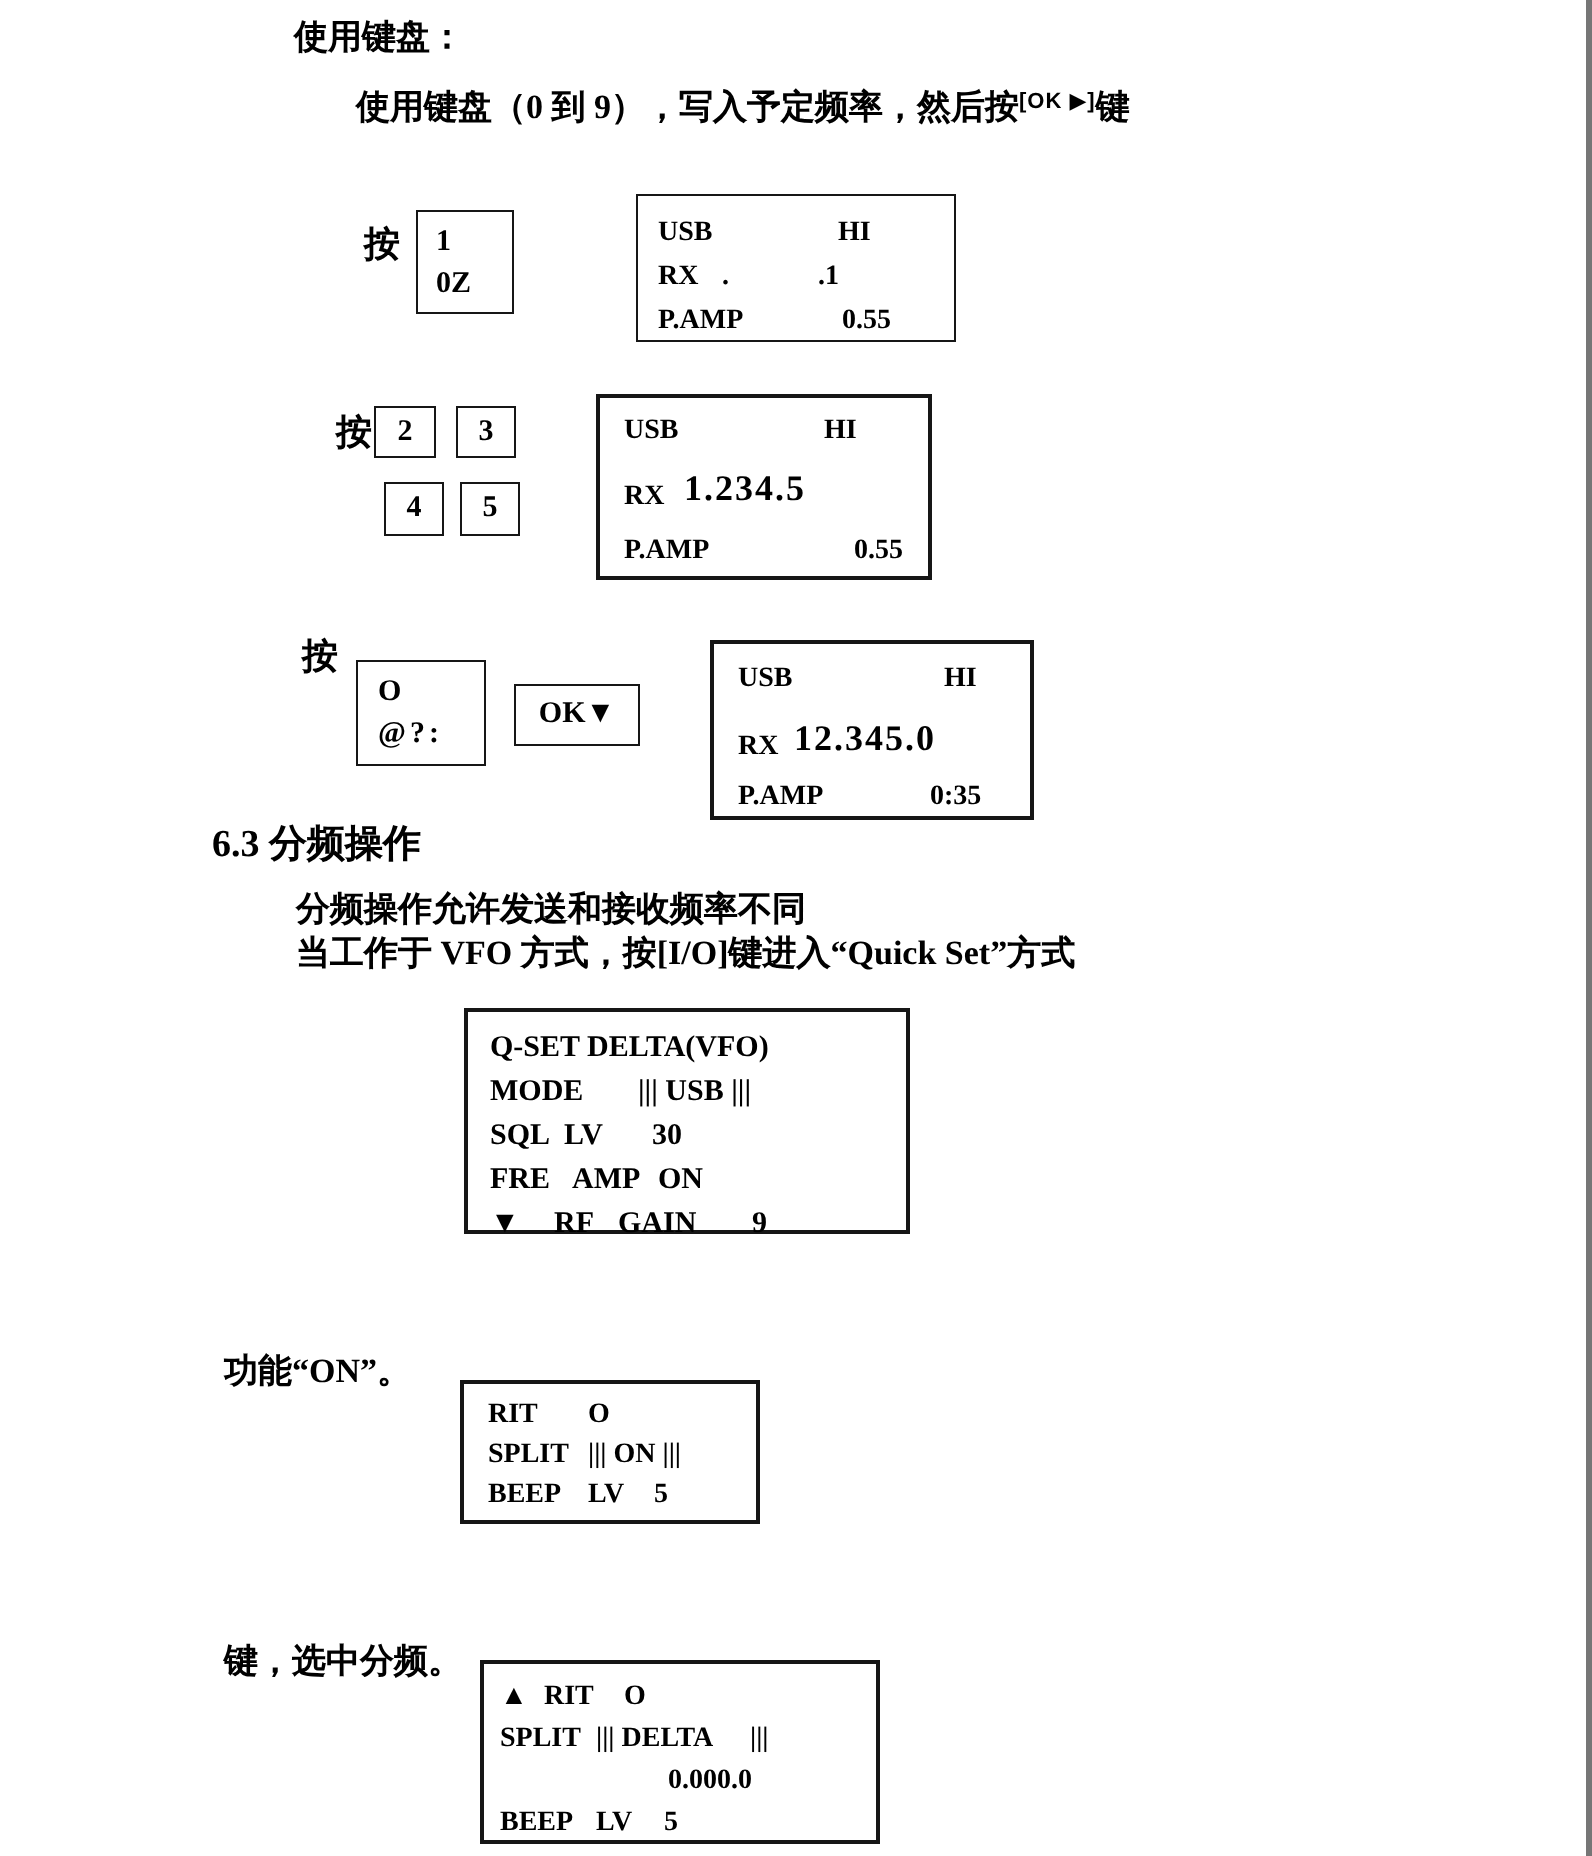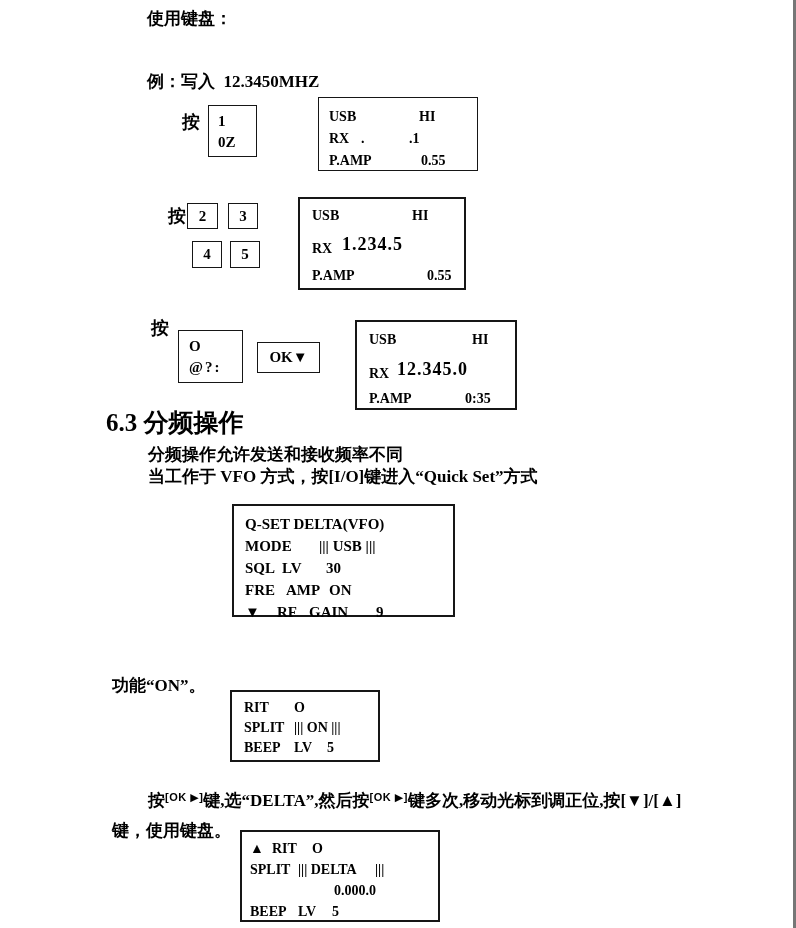--- a/index.html
+++ b/index.html
@@ -1,42 +1,42 @@
 <!DOCTYPE html>
 <html><head>
 <meta charset="utf-8">
 <style>
   html,body{margin:0;padding:0;background:#fff;}
   .page{position:relative;width:796px;height:928px;background:#ffffff;overflow:hidden;
         font-family:"Liberation Serif","DejaVu Serif",serif;font-weight:bold;color:#000;}
   .abs{position:absolute;}
   .t{white-space:pre;}
   .fs17{font-size:17px;line-height:22px;}
-  .fs19{font-size:25px;line-height:24px;}
+  .fs19{font-size:19px;line-height:24px;}
   .press{font-size:18px;line-height:20px;}
   .sup{font-family:"Liberation Sans","DejaVu Sans",sans-serif;font-size:11px;vertical-align:5px;letter-spacing:0.5px;white-space:pre;}
   .seg{position:absolute;white-space:pre;}
   .keycap{position:absolute;border:1px solid #161616;background:#fff;box-sizing:border-box;}
   .keycap.center{display:flex;align-items:center;justify-content:center;font-size:15px;}
   .kline{font-size:15px;line-height:21px;white-space:pre;}
   .sp2{letter-spacing:2px;}
   .lcd{position:absolute;background:#fff;border:2px solid #161616;box-sizing:border-box;font-size:14px;line-height:18px;}
   .lcd.thin{border-width:1px;}
   .lcd15{font-size:15px;}
   .freq{font-size:18px;letter-spacing:1px;}
   .edge{position:absolute;top:0;right:0;width:3px;height:100%;background:#767676;}
 </style>
 </head>
 <body>
 
 <div class="page">
   <div class="edge"></div>
 
   <div class="abs t fs17" style="left:147px;top:8px">使用键盘：</div>
-  <div class="abs t fs17" style="left:147px;top:71px">例：写入  12.3450MHZ</div>
+  <div class="abs t fs17" style="left:178px;top:40px"><span>使用键盘（0 到 9），写入予定频率，然后按</span><span class="sup">[OK ▶]</span><span>键</span></div>
 
   <div class="abs t press" style="left:182px;top:112px">按</div>
   <div class="keycap" style="left:208px;top:105px;width:49px;height:52px;padding:5px 0 0 9px">
     <div class="kline">1</div>
     <div class="kline">0Z</div>
   </div>
   <div class="lcd thin" style="left:318px;top:97px;width:160px;height:74px">
     <span class="seg" style="left:10px;top:10px">USB</span>
     <span class="seg" style="left:100px;top:10px">HI</span>
     <span class="seg" style="left:10px;top:32px">RX</span>
@@ -100,22 +100,21 @@
   <div class="lcd" style="left:230px;top:690px;width:150px;height:72px">
     <span class="seg" style="left:12px;top:7px">RIT</span>
     <span class="seg" style="left:62px;top:7px">O</span>
     <span class="seg" style="left:12px;top:27px">SPLIT</span>
     <span class="seg" style="left:62px;top:27px">||| ON |||</span>
     <span class="seg" style="left:12px;top:47px">BEEP</span>
     <span class="seg" style="left:62px;top:47px">LV</span>
     <span class="seg" style="left:95px;top:47px">5</span>
   </div>
 
-  <div class="abs t fs17" style="left:148px;top:786px"><span>按</span><span class="sup">[OK ▶]</span><span>键,选“DELTA”,然后按</span><span class="sup">[OK ▶]</span><span>键多次,移动光标到调正位,按[▼]/[▲]</span></div>
-  <div class="abs t fs17" style="left:112px;top:820px">键，使用键盘。</div>
+  <div class="abs t fs17" style="left:112px;top:820px">键，选中分频。</div>
 
   <div class="lcd" style="left:240px;top:830px;width:200px;height:92px">
     <span class="seg" style="left:8px;top:8px">▲</span>
     <span class="seg" style="left:30px;top:8px">RIT</span>
     <span class="seg" style="left:70px;top:8px">O</span>
     <span class="seg" style="left:8px;top:29px">SPLIT</span>
     <span class="seg" style="left:56px;top:29px">||| DELTA</span>
     <span class="seg" style="left:133px;top:29px">|||</span>
     <span class="seg" style="left:92px;top:50px">0.000.0</span>
     <span class="seg" style="left:8px;top:71px">BEEP</span>

